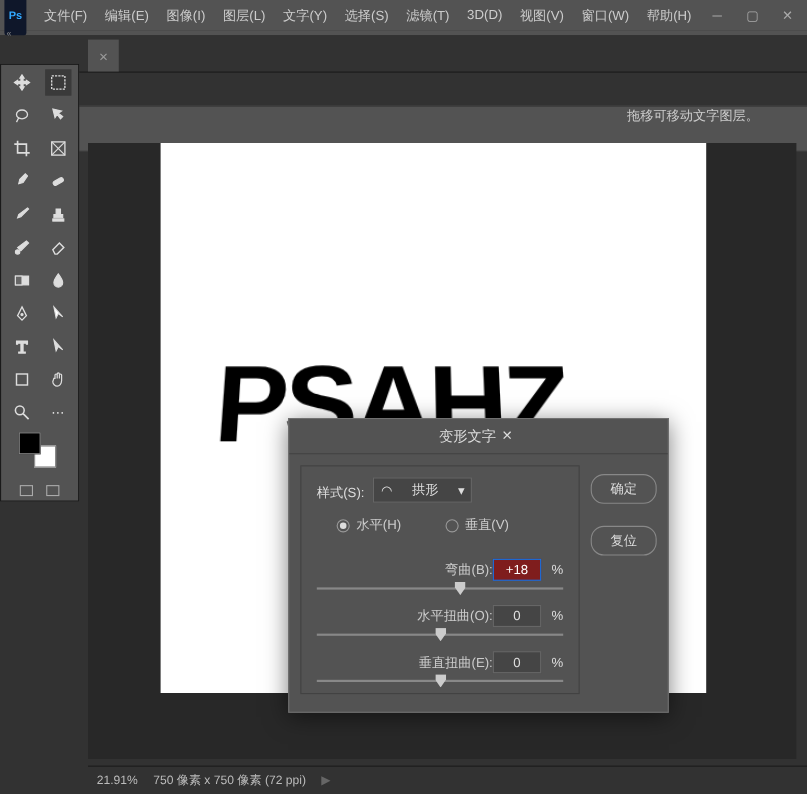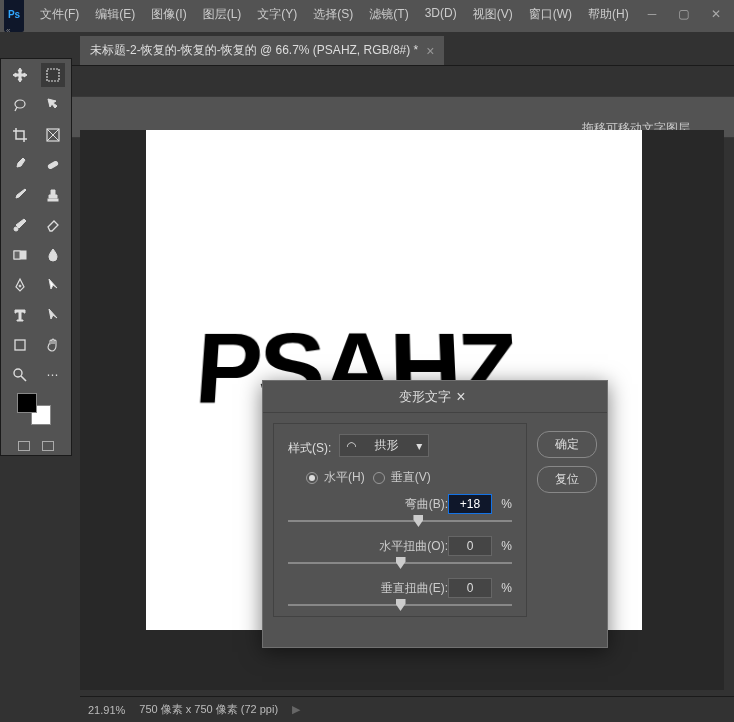--- a/index.html
+++ b/index.html
@@ -8,53 +8,53 @@
 .ps-logo{width:20px;height:36px;background:#0f172a;color:#31a8ff;display:flex;align-items:center;justify-content:center;font-weight:bold;font-size:10px;border-radius:2px;margin-right:8px}
 .menu{display:flex;flex:1}
 .menu-item{padding:4px 8px;cursor:pointer}
 .win-controls{display:flex;gap:4px}
 .win-btn{width:28px;height:20px;display:flex;align-items:center;justify-content:center;color:#aaa;cursor:pointer}
 .accent-bar{height:4px;background:#535353;display:flex;align-items:center;padding-left:6px}
 .accent-dot{font-size:8px;color:#888}
 .tab-bar{height:34px;background:#323232;display:flex;align-items:stretch;padding-left:80px;border-bottom:1px solid #1a1a1a}
 .tab{background:#535353;display:flex;align-items:center;padding:0 10px;font-size:12px;color:#ddd;gap:8px;margin-top:4px}
 .tab-close{color:#999;cursor:pointer;font-size:14px}
-.tooltip-bar{height:42px;background:#535353;margin-top:30px;display:flex;align-items:flex-end;justify-content:flex-end;padding-right:32px;color:#ccc;border-top:1px solid #383838;border-bottom:1px solid #383838}
+.tooltip-bar{height:42px;background:#535353;margin-top:30px;display:flex;align-items:flex-start;justify-content:flex-end;padding-right:44px;color:#ccc;border-top:1px solid #383838;border-bottom:1px solid #383838}
 .toolbox{position:absolute;left:0;top:58px;width:72px;background:#535353;border:1px solid #1a1a1a;padding:4px 2px}
 .tool-row{display:flex;justify-content:space-around;margin-bottom:6px}
 .tool-btn{width:24px;height:24px;display:flex;align-items:center;justify-content:center;color:#ddd;cursor:pointer;position:relative}
 .tool-btn.selected{background:#3a3a3a}
 .tool-btn svg{width:16px;height:16px;fill:#ddd;stroke:#ddd}
 .swatches{display:flex;flex-direction:column;align-items:center;margin-top:6px;position:relative;height:40px}
 .swatch-fg{width:20px;height:20px;background:#000;border:1px solid #888;position:absolute;left:14px;top:0;z-index:2}
 .swatch-bg{width:20px;height:20px;background:#fff;border:1px solid #888;position:absolute;left:28px;top:12px}
 .canvas-area{position:absolute;left:80px;top:130px;right:10px;bottom:32px;background:#282828;overflow:hidden}
 .canvas{position:absolute;left:66px;top:0;width:496px;height:500px;background:#fff}
 .watermark{position:absolute;top:20px;left:165px;font-family:serif;font-size:28px;font-weight:bold;color:transparent;-webkit-text-stroke:1.5px #2a6e3f;letter-spacing:1px}
 .big-text{position:absolute;top:180px;left:50px;font-size:100px;font-weight:900;color:#000;letter-spacing:-4px;transform:perspective(300px) rotateX(8deg)}
 .dialog{position:absolute;left:262px;top:380px;width:346px;height:268px;background:#535353;border:1px solid #707070;box-shadow:0 4px 20px rgba(0,0,0,0.5)}
 .dlg-title{height:32px;display:flex;align-items:center;justify-content:center;padding:0 12px;color:#ddd;font-size:13px;border-bottom:1px solid #424242}
 .dlg-close{cursor:pointer;font-size:16px;width:20px;height:20px;display:flex;align-items:center;justify-content:center}
 .dlg-body{display:flex;padding:10px}
 .dlg-controls{flex:1;border:1px solid #424242;padding:10px 14px;font-size:12px}
 .dlg-row{display:flex;align-items:flex-end;margin-bottom:12px}
 .dlg-label{color:#ddd}
 .dlg-select{background:#454545;border:1px solid #666;color:#ddd;padding:2px 6px;margin-left:8px;display:flex;align-items:center;gap:4px;min-width:90px;justify-content:space-between}
-.radio-row{display:flex;gap:8px;margin-bottom:8px;padding-left:18px}
+.radio-row{display:flex;gap:40px;margin-bottom:22px;padding-left:18px}
 .radio{display:flex;align-items:center;gap:6px;cursor:pointer}
 .radio-circle{width:12px;height:12px;border-radius:50%;border:1px solid #999;display:flex;align-items:center;justify-content:center}
 .radio-circle.checked::after{content:"";width:6px;height:6px;border-radius:50%;background:#ddd}
 .slider-group{margin-bottom:14px}
 .slider-labels{display:flex;justify-content:flex-end;align-items:center;margin-bottom:6px}
 .num-input{width:44px;background:#454545;border:1px solid #666;color:#ddd;text-align:center;padding:2px;font-size:12px}
-.num-input.hl{background:#0f172a;color:#fff;border-color:#1473e6}
+.num-input.hl{background:#7f1d1d;color:#fff;border-color:#1473e6}
 .pct{margin-left:6px;color:#ddd}
 .slider-track{height:2px;background:#888;position:relative;margin-top:4px}
 .slider-thumb{position:absolute;top:-5px;width:10px;height:12px;background:#ccc;clip-path:polygon(50% 100%,0 40%,0 0,100% 0,100% 40%)}
-.dlg-buttons{width:70px;display:flex;flex-direction:column;gap:8px;padding:8px 0 0 10px}
+.dlg-buttons{width:70px;display:flex;flex-direction:column;gap:20px;padding:8px 0 0 10px}
 .dlg-btn{border:1px solid #888;border-radius:12px;padding:4px 0;text-align:center;color:#ddd;cursor:pointer;font-size:12px}
 .statusbar{position:absolute;bottom:0;left:80px;right:0;height:26px;background:#323232;display:flex;align-items:center;padding:0 8px;gap:14px;font-size:11px;color:#bbb;border-top:1px solid #1a1a1a}
 .status-sep{color:#666}
 .mini-icons{display:flex;gap:12px;margin-top:8px;justify-content:center}
 .mini-icon{width:12px;height:10px;border:1px solid #aaa}
 </style>
 </head>
 <body>
 
 <div class="titlebar">
@@ -77,21 +77,20 @@
     <div class="win-btn">▢</div>
     <div class="win-btn">✕</div>
   </div>
 </div>
 <div class="accent-bar">
     <span class="accent-dot">«</span>
   </div>
 
 <div class="tab-bar">
   <div class="tab">
-    <span>未标题-2-恢复的-恢复的-恢复的 @ 66.7% (PSAHZ, RGB/8#) *</span>
     <span class="tab-close">×</span>
   </div>
 </div>
 
 <div class="tooltip-bar">
   <span>拖移可移动文字图层。</span>
 </div>
 
 <div class="toolbox">
   <div class="tool-row">

